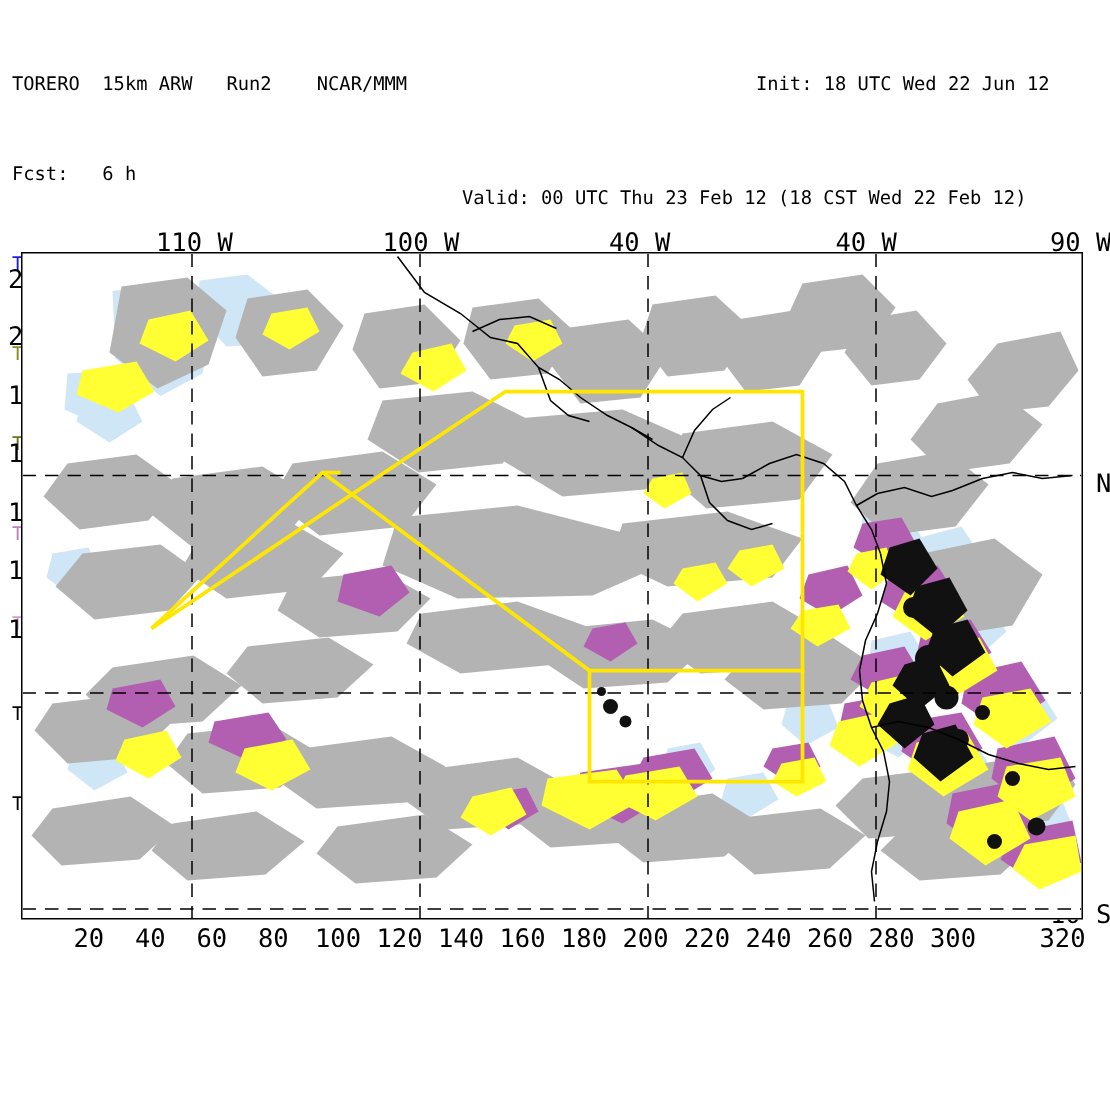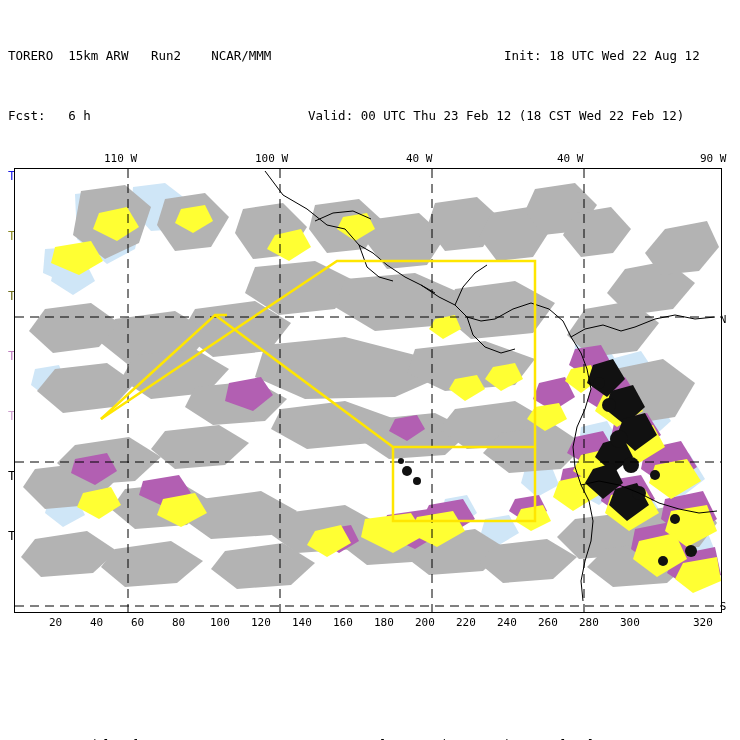--- a/index.html
+++ b/index.html
@@ -10,55 +10,55 @@
     color:#000;
     overflow:hidden;
     position:relative;
   }
   .wrap{position:absolute;left:0;top:0;width:643px;height:740px;}
 
   
   .hdr{position:absolute;left:8px;top:3px;width:726px;font-size:12.5px;line-height:15px;white-space:pre;}
   .hrow{display:block;height:15px;position:relative;}
   .c-left{position:absolute;left:0;top:0;}
-  .c-mid{position:absolute;left:300px;top:0;}
+  .c-mid{position:absolute;left:300px;top:16px;}
   .c-right{position:absolute;left:620px;top:0;}
   .c-init{position:absolute;left:496px;top:0;}
   .blue{color:#1a1ae6;}
   .olive{color:#8a8a22;}
   .darkolive{color:#6f6f1e;}
   .plum{color:#c07fc0;}
   .plum2{color:#cfa0cf;}
   .teal{color:#00a0a0;}
   .black{color:#000;}
 
   
   .plot{position:absolute;left:14px;top:168px;width:706px;height:443px;border:1px solid #000;background:#fff;overflow:hidden;}
   svg.map{position:absolute;left:0;top:0;width:706px;height:443px;}
 
   
-  .axlab{position:absolute;font-size:11px;color:#000;white-space:nowrap;}
+  .axlab{position:absolute;font-size:17px;color:#000;white-space:nowrap;}
   .toplab{top:152px;}
   .botlab{top:616px;}
   .leftlab{left:0;width:36px;text-align:right;}
   .rightlab{left:700px;}
 
   
   .foot{position:absolute;left:0;top:710px;width:740px;text-align:center;font-size:11.5px;line-height:14px;white-space:pre;}
 </style>
 </head>
 <body>
 
 <div class="wrap">
 
   <div class="hdr">
 
     <div class="hrow">
       <span class="c-left black">TORERO  15km ARW   Run2    NCAR/MMM</span>
-      <span class="c-init black">Init: 18 UTC Wed 22 Aug 12</span>
+      <span class="c-init black">Init: 18 UTC Wed 22 Jun 12</span>
     </div>
 
     <div class="hrow">
       <span class="c-left black">Fcst:   6 h</span>
       <span class="c-mid black">Valid: 00 UTC Thu 23 Feb 12 (18 CST Wed 22 Feb 12)</span>
     </div>
 
     <div class="hrow">
       <span class="c-left blue">Total cloud mixing ratio</span>
       <span class="c-mid blue">Avg. k-index =  19 to   4</span>

